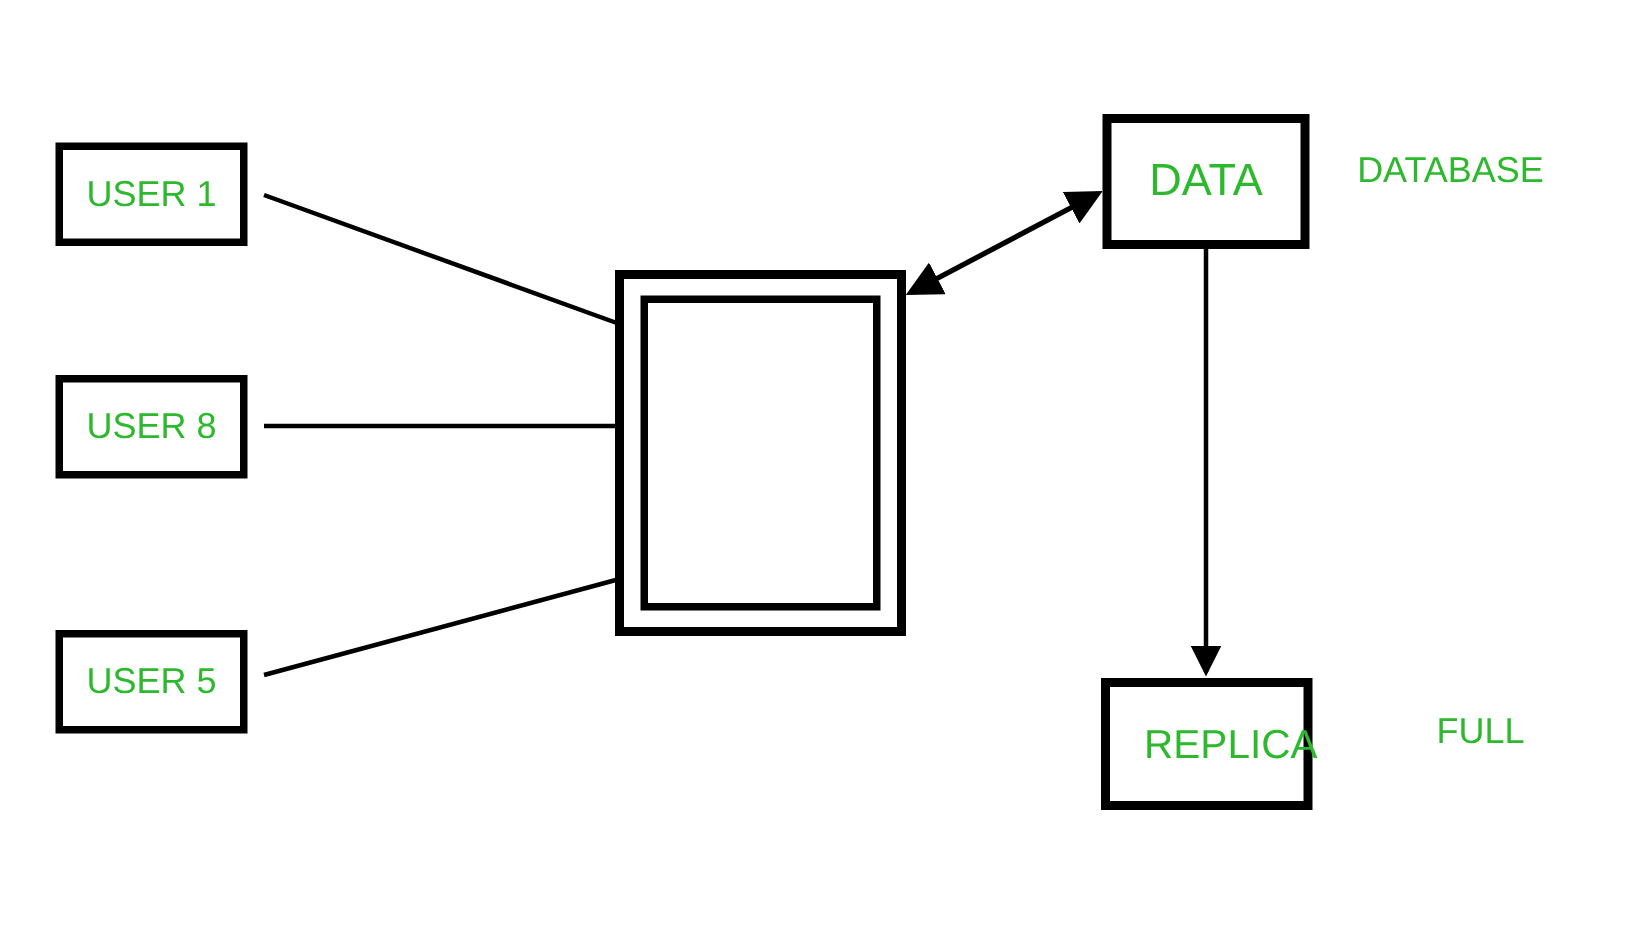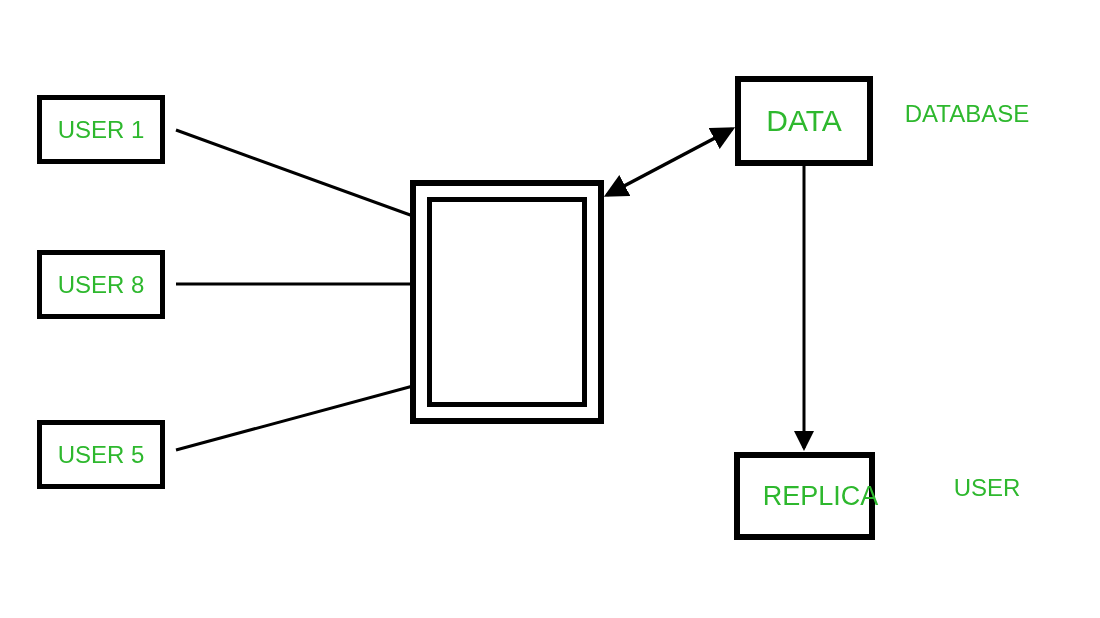--- a/index.html
+++ b/index.html
@@ -146,16 +146,16 @@
 
   <div class="box" id="replica-box">
     <span>REPLICA</span>
   </div>
 
   <div class="annotation" id="original-database-label">
     <span>DATABASE</span>
   </div>
 
   <div class="annotation" id="full-replication-label">
-    <span>USER</span>
+    <span>FULL</span>
   </div>
 
 </div>
 
 </body></html>

